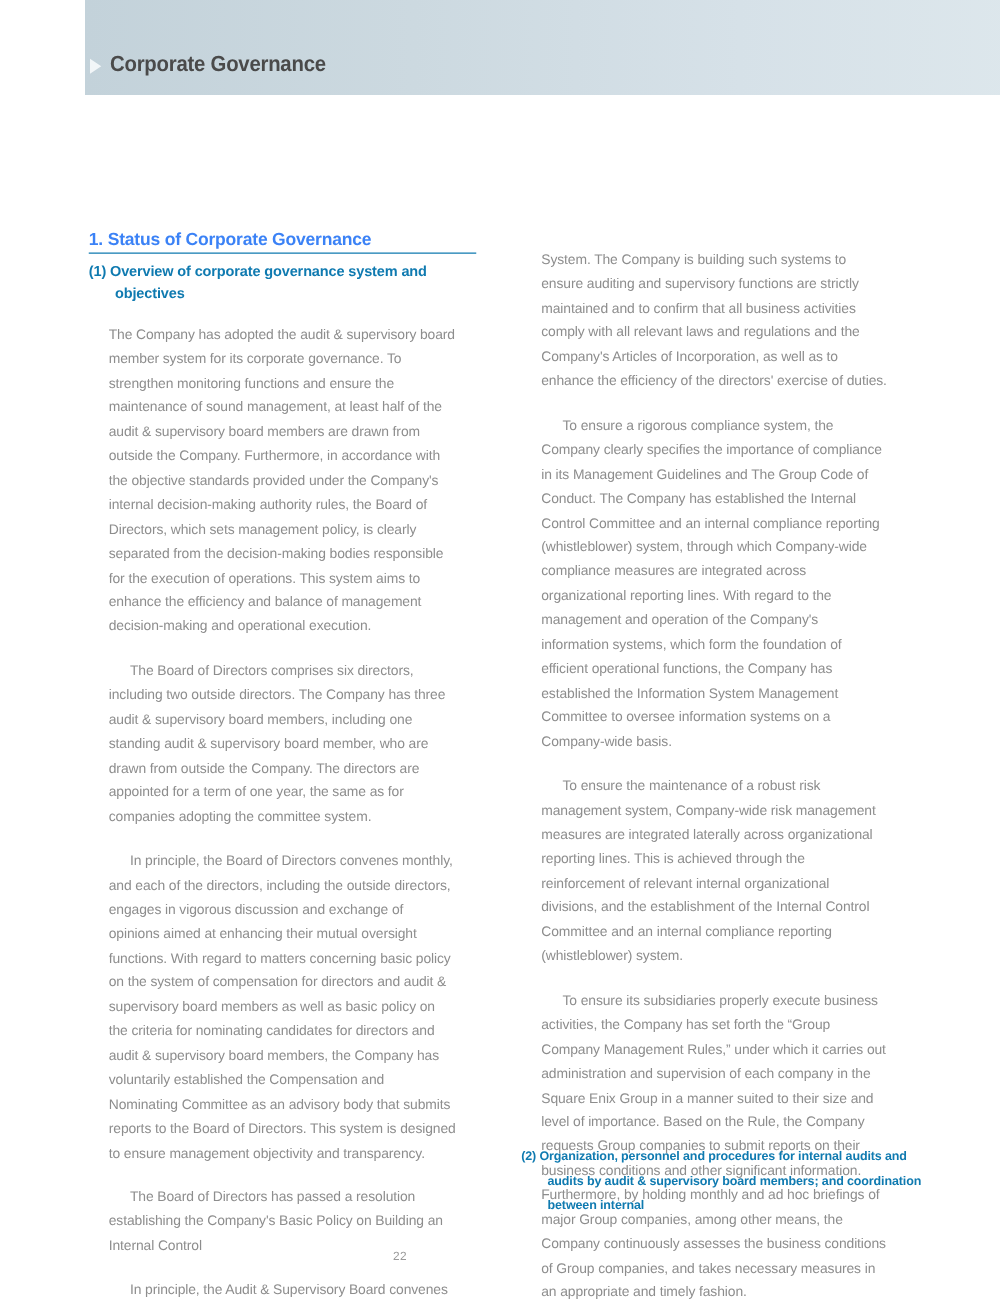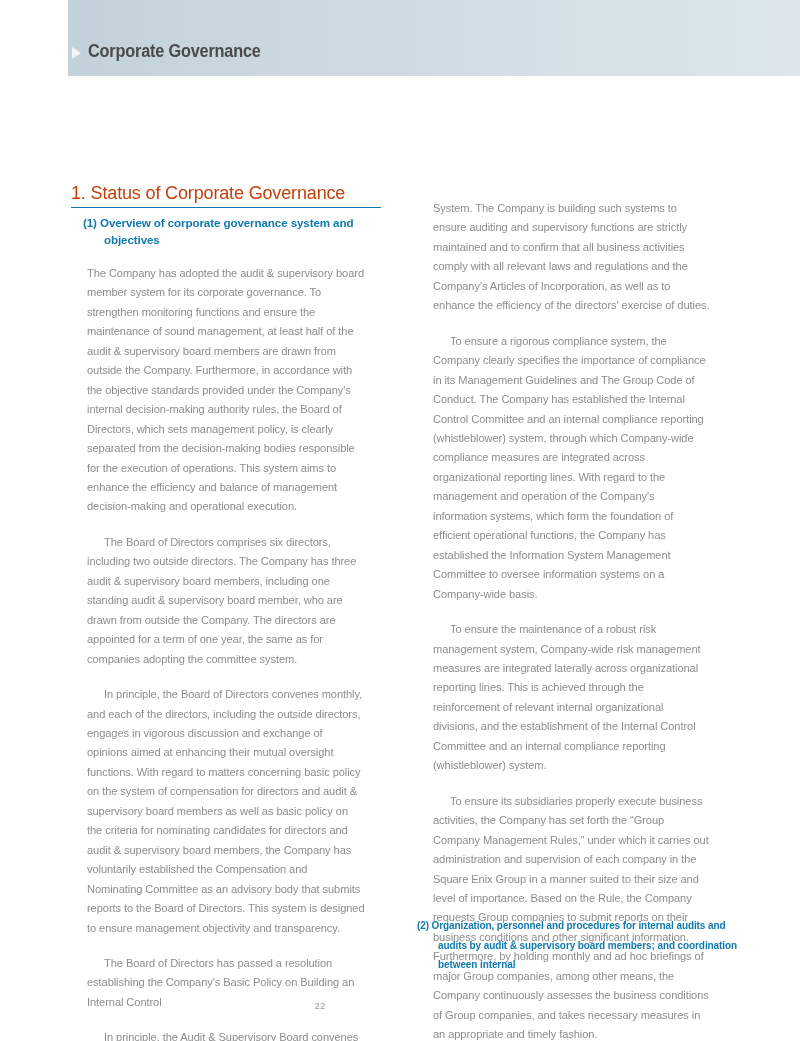--- a/index.html
+++ b/index.html
@@ -60,33 +60,33 @@
   .col {
     position: absolute;
     top: 0;
     width: 310px;
   }
   .col-left  { left: 71px; }
   .col-right { left: 417px; }
 
   
   .h-main {
-    font-size: 18px;
-    font-weight: normal;
-    color: #c2410c;
+    font-size: 14px;
+    font-weight: bold;
+    color: #3b82f6;
     margin: 0 0 1px 0;
     padding-bottom: 3px;
     border-bottom: 1.2px solid #0f7ab0;
     letter-spacing: -0.15px;
   }
   .h-sub {
     font-size: 11.6px;
     font-weight: bold;
     color: #0f7ab0;
-    margin: 7px 0 6px 12px;
+    margin: 7px 0 6px 0;
     line-height: 16.5px;
     padding-left: 21px;
     text-indent: -21px;
     letter-spacing: -0.1px;
   }
 
   .h-sub-bottom {
     font-size: 10px;
     font-weight: bold;
     color: #0f7ab0;

